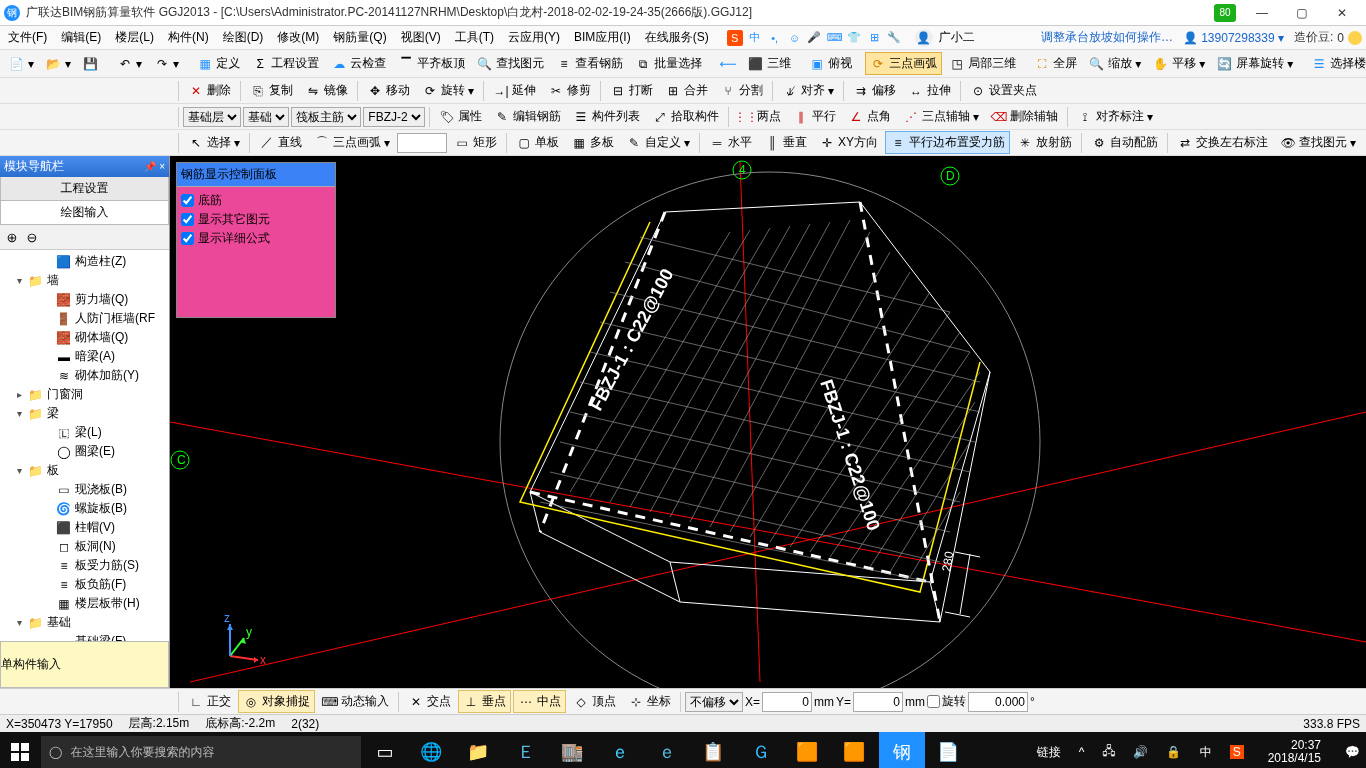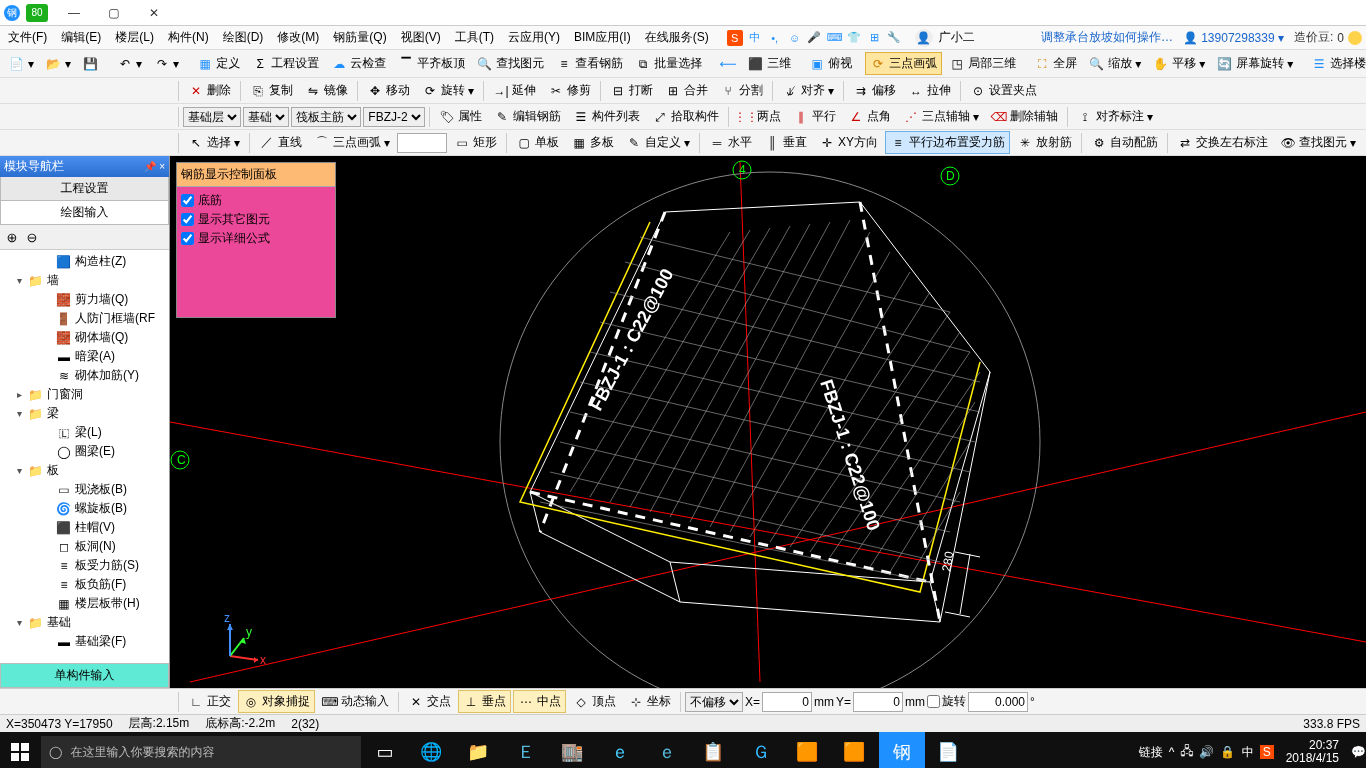--- a/index.html
+++ b/index.html
@@ -36,52 +36,53 @@
 .lp-title { background:linear-gradient(#4a8ef0,#2a6ed0); color:#fff; padding:2px 4px; display:flex; align-items:center; justify-content:space-between; font-size:12px;}
 .lp-title .pin{font-size:10px;}
 .lp-tab { background:#e8e8e8; border:1px solid #bbb; border-top:none; text-align:center; padding:3px 0;}
 .lp-tab.active{ background:#fff; }
 .tree { flex:1; background:#fff; overflow:auto; padding:2px 0;}
 .tree .tn { display:flex; align-items:center; gap:3px; padding:1px 2px; white-space:nowrap;}
 .tree .tn .exp{width:11px;text-align:center;color:#555;font-size:10px;}
 .tree .tn .fic{width:16px;height:14px;display:inline-flex;align-items:center;justify-content:center;}
 .tree .ind1{padding-left:14px;} .tree .ind3{padding-left:42px;}
 .lp-bottom { }
-.lp-bottom .bt { background:#5eead4; border:1px solid #bbb; text-align:center; padding:3px 0;}
+.lp-bottom .bt { background:#fef9c3; border:1px solid #bbb; padding:14px 0;}
 .iconrow{display:flex;gap:4px;padding:4px;border-bottom:1px solid #ccc;background:#f0f0f0;}
 .iconrow span{width:16px;height:16px;display:inline-flex;align-items:center;justify-content:center;font-size:13px;}
 .canvaswrap { flex:1; position:relative; background:#000; overflow:hidden;}
 .floatpanel { position:absolute; left:6px; top:6px; width:160px; background:#f0f0f0; border:1px solid #888;}
-.floatpanel .hd{ background:#fdba74; padding:3px 4px; border-bottom:1px solid #aaa;}
+.floatpanel .hd{ background:#3b82f6; padding:3px 4px; border-bottom:1px solid #aaa;}
 .floatpanel .bd{ background:#ec4899; padding:4px; min-height:130px;}
 .floatpanel label{display:flex;align-items:center;gap:4px;padding:1px 0;}
 .axes{position:absolute;left:44px;bottom:22px;width:56px;height:56px;}
 .bottombar { height:18px; background:#eee; border-top:1px solid #ccc; display:flex; align-items:center; padding:0 6px; gap:16px; font-size:11px;}
 .snapbar { height:26px; background:#f4f4f4; border-top:1px solid #ccc; display:flex; align-items:center; padding:0 4px; gap:2px;}
 .taskbar { height:40px; background:#101010; display:flex; align-items:center; color:#fff; gap:1px;}
 .taskbar .start{width:40px;height:40px;display:flex;align-items:center;justify-content:center;}
 .taskbar .start svg{width:18px;height:18px;}
 .taskbar .search{flex:0 0 320px;height:32px;background:#2b2b2b;display:flex;align-items:center;gap:8px;padding:0 8px;color:#bbb;}
 .taskbar .ticon{width:46px;height:40px;display:flex;align-items:center;justify-content:center;}
 .taskbar .ticon span{font-size:18px;}
-.taskbar .tray{margin-left:auto;display:flex;align-items:center;gap:6px;padding-right:0;}
+.taskbar .tray{margin-left:auto;display:flex;align-items:center;gap:18px;padding-right:6px;}
 .taskbar .clock{display:flex;flex-direction:column;align-items:flex-end;font-size:11px;line-height:13px;padding:0 6px;}
 .redline{stroke:#ff0000;stroke-width:1;}
 .whiteline{stroke:#fff;stroke-width:1;}
 .dashline{stroke:#fff;stroke-width:3;stroke-dasharray:10 8;}
 .yellowline{stroke:#ffee00;stroke-width:1.5;}
 .grayline{stroke:#aaa;stroke-width:0.6;}
 .marker{fill:none;stroke:#0f0;stroke-width:1;}
 .txt3d{fill:#fff;font-size:18px;font-weight:bold;}
 </style>
 </head>
 <body>
 
 <div class="titlebar">
   <div class="app-icon">钢</div>
+  <div class="title">广联达BIM钢筋算量软件 GGJ2013 - [C:\Users\Administrator.PC-20141127NRHM\Desktop\白龙村-2018-02-02-19-24-35(2666版).GGJ12]</div>
   <div class="badge">80</div>
   <div class="winbtn">—</div>
   <div class="winbtn">▢</div>
   <div class="winbtn close">✕</div>
 </div>
 
 <div class="menubar">
   <span class="mi">文件(F)</span>
   <span class="mi">编辑(E)</span>
   <span class="mi">楼层(L)</span>

